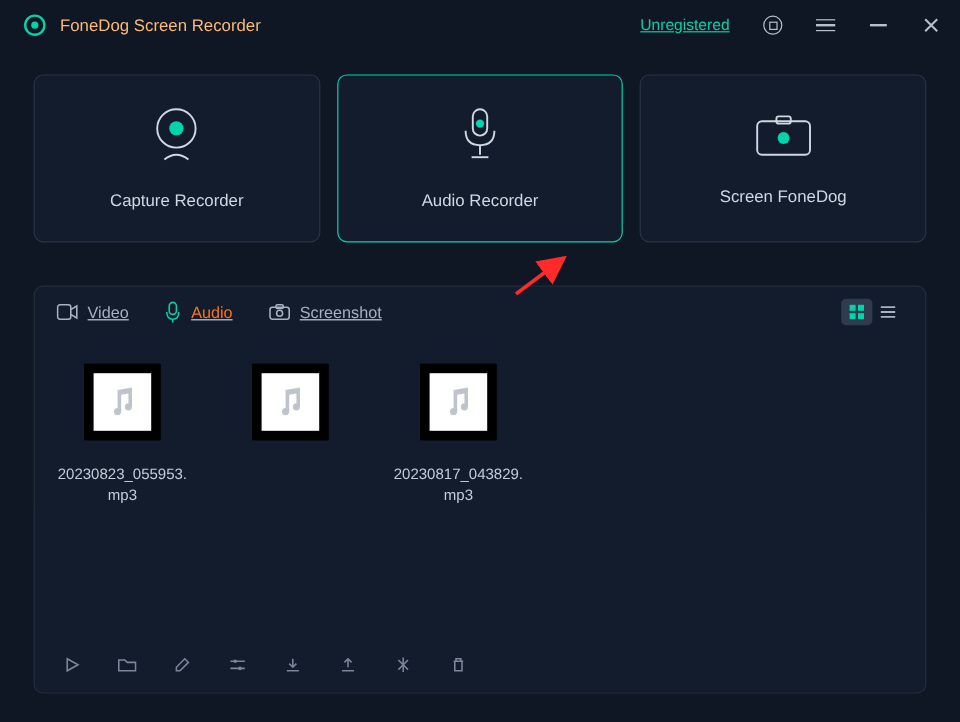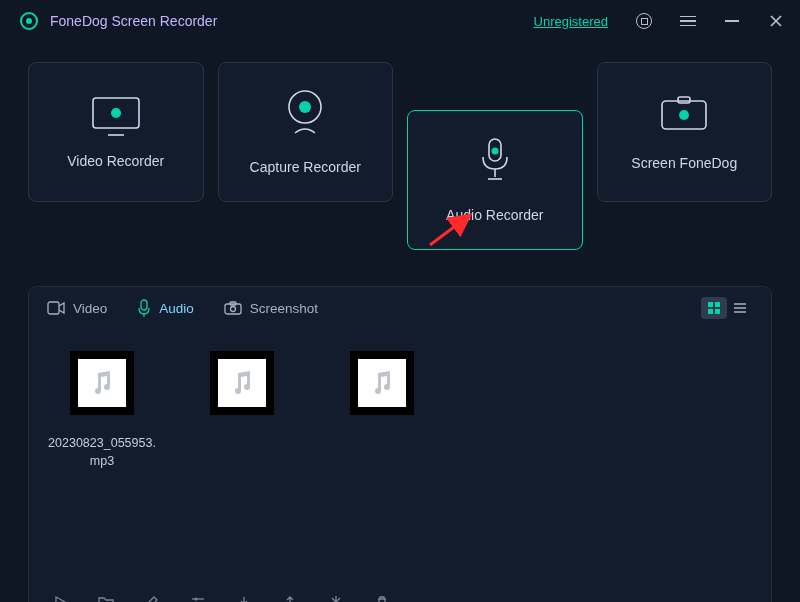--- a/index.html
+++ b/index.html
@@ -24,22 +24,22 @@
     width:18px; height:18px;
     border:2px solid #01d3ab;
     border-radius:50%;
     position:relative;
   }
   .logo::after{
     content:""; position:absolute; left:50%; top:50%;
     width:6px; height:6px; background:#01d3ab; border-radius:50%;
     transform:translate(-50%,-50%);
   }
-  .app-title { font-size:14px; color:#c4b5fd; }
-  .title-right { display:flex; align-items:center; gap:28px;padding-left:48px; }
+  .app-title { font-size:14px; color:#fdba74; }
+  .title-right { display:flex; align-items:flex-start; gap:28px;padding-left:48px; }
   .unreg { color:#01d3ab; text-decoration:underline; font-size:13px; cursor:pointer;}
   .tb-icon { width:16px; height:16px; display:flex; align-items:center; justify-content:center; cursor:pointer; color:#b8c0cd;}
   .ham { display:flex; flex-direction:column; gap:3px;}
   .ham span{ width:16px; height:1.5px; background:#b8c0cd;}
   .gear-circ{ width:16px;height:16px;border:1.5px solid #b8c0cd;border-radius:50%; display:flex;align-items:center;justify-content:center;}
   .gear-circ::after{content:""; width:5px;height:5px;border:1.5px solid #b8c0cd;}
   .min{ width:14px; height:1.5px; background:#b8c0cd;}
   .close-x svg{ stroke:#b8c0cd; }
 
   .mode-row {
@@ -57,44 +57,43 @@
     flex-direction:column;
     align-items:center;
     justify-content:center;
     gap:22px;
     cursor:pointer;
     color:#cfd7e3;
     font-size:14px;
   }
   .mode-card.selected {
     border:1.5px solid #01d3ab;
-    margin-top:48px;
   }
   .mode-card svg { overflow:visible; }
 
   .panel {
     margin: 36px 28px 16px 28px;
     background:#131c2c;
     border:1px solid #232d3d;
     border-radius:8px;
     height: 340px;
     display:flex;
     flex-direction:column;
   }
   .tabs {
     display:flex;
     align-items:center;
     justify-content:space-between;
     padding: 10px 18px 8px 18px;
   }
-  .tabs-left { display:flex; gap:30px; }
+  .tabs-left { display:flex; gap:30px;text-decoration:underline; }
   .tab {
     display:flex; align-items:center; gap:8px; font-size:13.5px; color:#a7b1c1; cursor:pointer;
   }
-  .tab.active { color:#7dd3fc; }
+  .tab.active { color:#f97316; }
   .view-toggle{ display:flex; gap:0;}
   .vt{ width:26px; height:22px; display:flex; align-items:center; justify-content:center; border-radius:4px; cursor:pointer;}
   .vt.active{ background:#2f3b4e; color:#01d3ab;}
   .vt svg{ display:block;}
 
   .file-grid {
     flex:1;
     display:flex;
     gap:30px;
     padding: 24px 18px 0 18px;
@@ -162,28 +161,20 @@
     <span class="tb-icon close-x">
       <svg width="14" height="14" viewBox="0 0 14 14">
           <path d="M2 2 L12 12 M12 2 L2 12" stroke-width="1.7" fill="none"></path>
         </svg>
     </span>
   </div>
 </div>
 
 <div class="mode-row">
   <div class="mode-card">
-    <svg width="52" height="36">
-      <rect x="3" y="3" width="46" height="30" rx="3" fill="none" stroke="#cfd7e3" stroke-width="1.6"></rect>
-      <circle cx="26" cy="18" r="5" fill="#01d3ab"></circle>
-      <line x1="18" y1="40" x2="34" y2="40" stroke="#cfd7e3" stroke-width="1.6"></line>
-    </svg>
-    <span>Video Recorder</span>
-  </div>
-  <div class="mode-card">
     <svg width="52" height="48">
       <circle cx="26" cy="18" r="16" fill="none" stroke="#cfd7e3" stroke-width="1.6"></circle>
       <circle cx="26" cy="18" r="6" fill="#01d3ab"></circle>
       <path d="M16 44 Q26 36 36 44" fill="none" stroke="#cfd7e3" stroke-width="1.6"></path>
     </svg>
     <span>Capture Recorder</span>
   </div>
   <div class="mode-card selected">
     <svg width="40" height="48">
       <rect x="14" y="2" width="12" height="22" rx="6" fill="none" stroke="#cfd7e3" stroke-width="1.6"></rect>
@@ -280,20 +271,21 @@
         </div>
     </div>
     <div class="file-item">
       <div class="thumb">
           <div class="thumb-inner">
             <svg width="28" height="28">
               <path d="M10 4 L22 2 L22 18 A3 3 0 1 1 19 15 L19 7 L13 8 L13 22 A3 3 0 1 1 10 19 Z" fill="#bfc4cc"></path>
             </svg>
           </div>
         </div>
+      <div class="fname">20230817_043829.mp3</div>
     </div>
   </div>
 
   <div class="bottom-tools">
     <div class="tool">
         <svg width="14" height="14">
           <path d="M3 2 L12 7 L3 12 Z" fill="none" stroke="#7c8698" stroke-width="1.3"></path>
         </svg>
       </div>
     <div class="tool">

